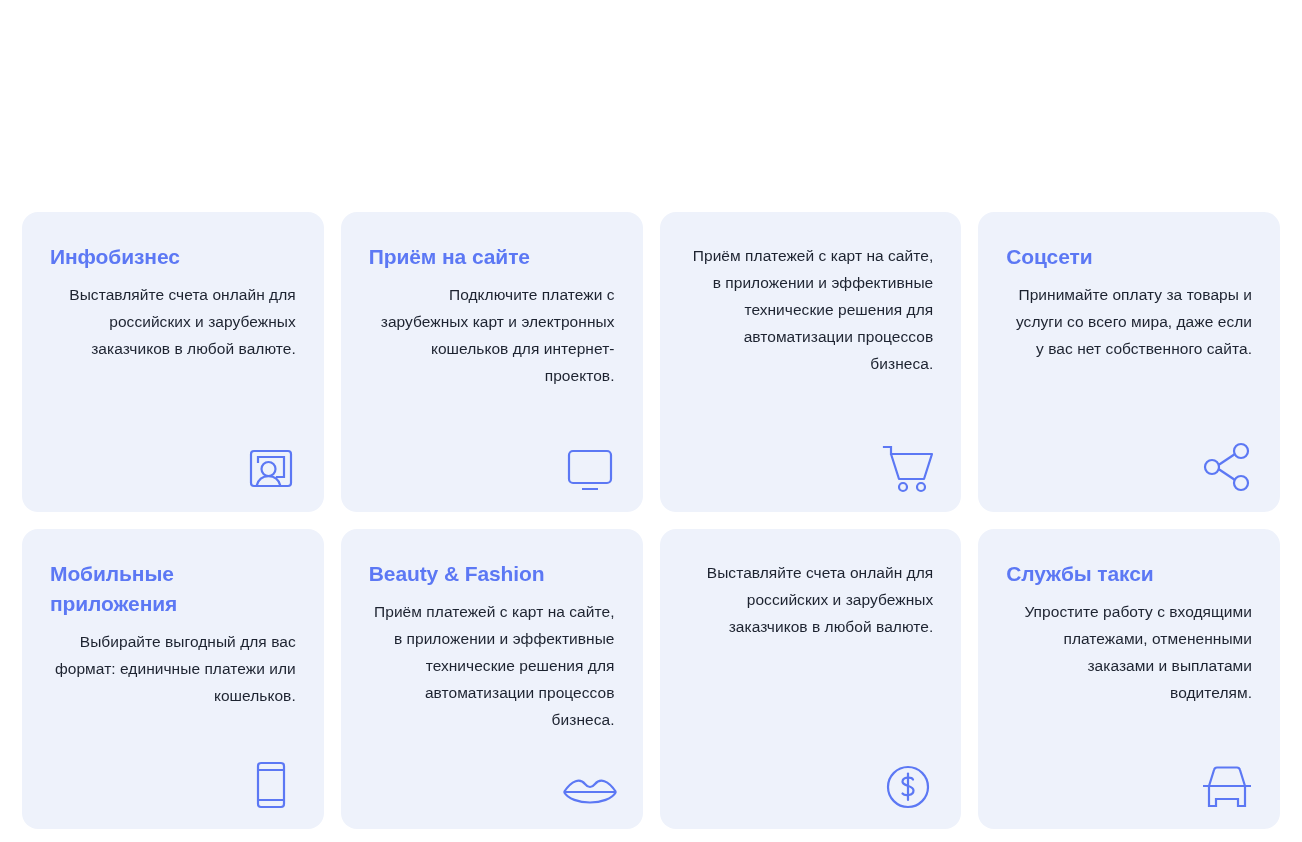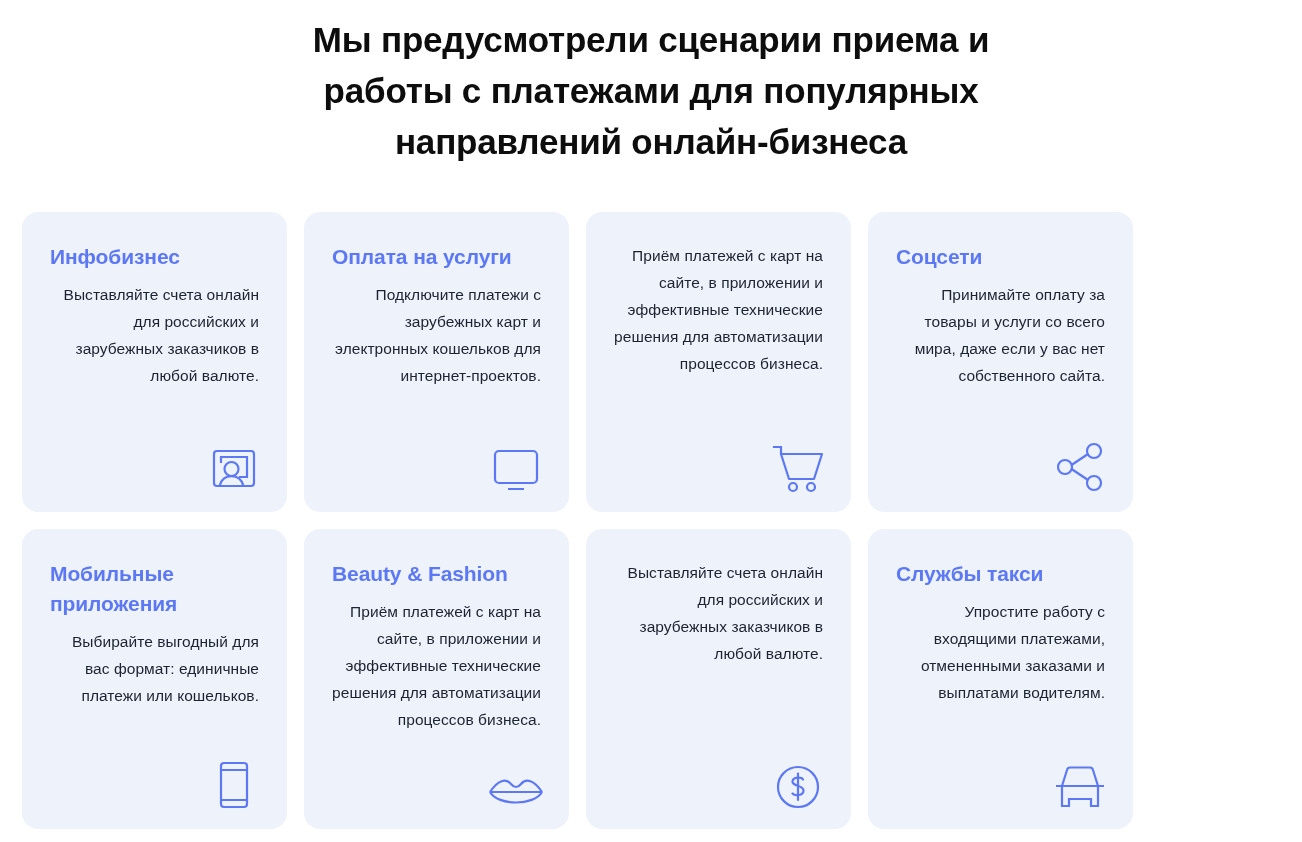--- a/index.html
+++ b/index.html
@@ -33,21 +33,21 @@
     font-weight: bold;
     color: #0d0d0d;
     letter-spacing: -0.2px;
   }
 
   
   .cards-grid {
     position: absolute;
     left: 22px;
     top: 212px;
-    width: 1111px;
+    width: 1258px;
     display: grid;
     grid-template-columns: repeat(4, 1fr);
     grid-auto-rows: 300px;
     column-gap: 17px;
     row-gap: 17px;
   }
 
   .card {
     position: relative;
     background: #eef2fb;
@@ -90,39 +90,38 @@
   .card-icon svg {
     display: block;
     overflow: visible;
   }
 </style>
 </head>
 <body>
 
 <div class="page">
 
-  <h2 class="section-title">Мы предусмотрели сценарии приема и работы с платежами для популярных направлений онлайн-бизнеса</h2>
 
   <div class="cards-grid">
 
     <div class="card">
       <h3 class="card-title">Инфобизнес</h3>
       <p class="card-text">Выставляйте счета онлайн для российских и зарубежных заказчиков в любой валюте.</p>
       <span class="card-icon">
         <svg width="44" height="44" viewBox="0 0 44 44" fill="none">
           <rect x="2" y="3" width="40" height="35" rx="3" stroke="#5c78f4" stroke-width="2.2"></rect>
           <polyline points="9,14 9,9 35,9 35,29 28,29" stroke="#5c78f4" stroke-width="2.2" fill="none" stroke-linecap="square"></polyline>
           <circle cx="19.5" cy="21" r="7" stroke="#5c78f4" stroke-width="2.2" fill="none"></circle>
           <path d="M7.5 38 C 9.5 30.5, 15 28.2, 19.5 28.2 C 24 28.2, 29.5 30.5, 31.5 38" stroke="#5c78f4" stroke-width="2.2" fill="none"></path>
         </svg>
       </span>
     </div>
 
     <div class="card">
-      <h3 class="card-title">Оплата на услуги</h3>
+      <h3 class="card-title">Приём на сайте</h3>
       <p class="card-text">Подключите платежи с зарубежных карт и электронных кошельков для интернет-проектов.</p>
       <span class="card-icon">
         <svg width="46" height="44" viewBox="0 0 46 44" fill="none">
           <rect x="2" y="3" width="42" height="32" rx="4" stroke="#5c78f4" stroke-width="2.2"></rect>
           <line x1="15" y1="41" x2="31" y2="41" stroke="#5c78f4" stroke-width="2.2" stroke-linecap="butt"></line>
         </svg>
       </span>
     </div>
 
     <div class="card">

